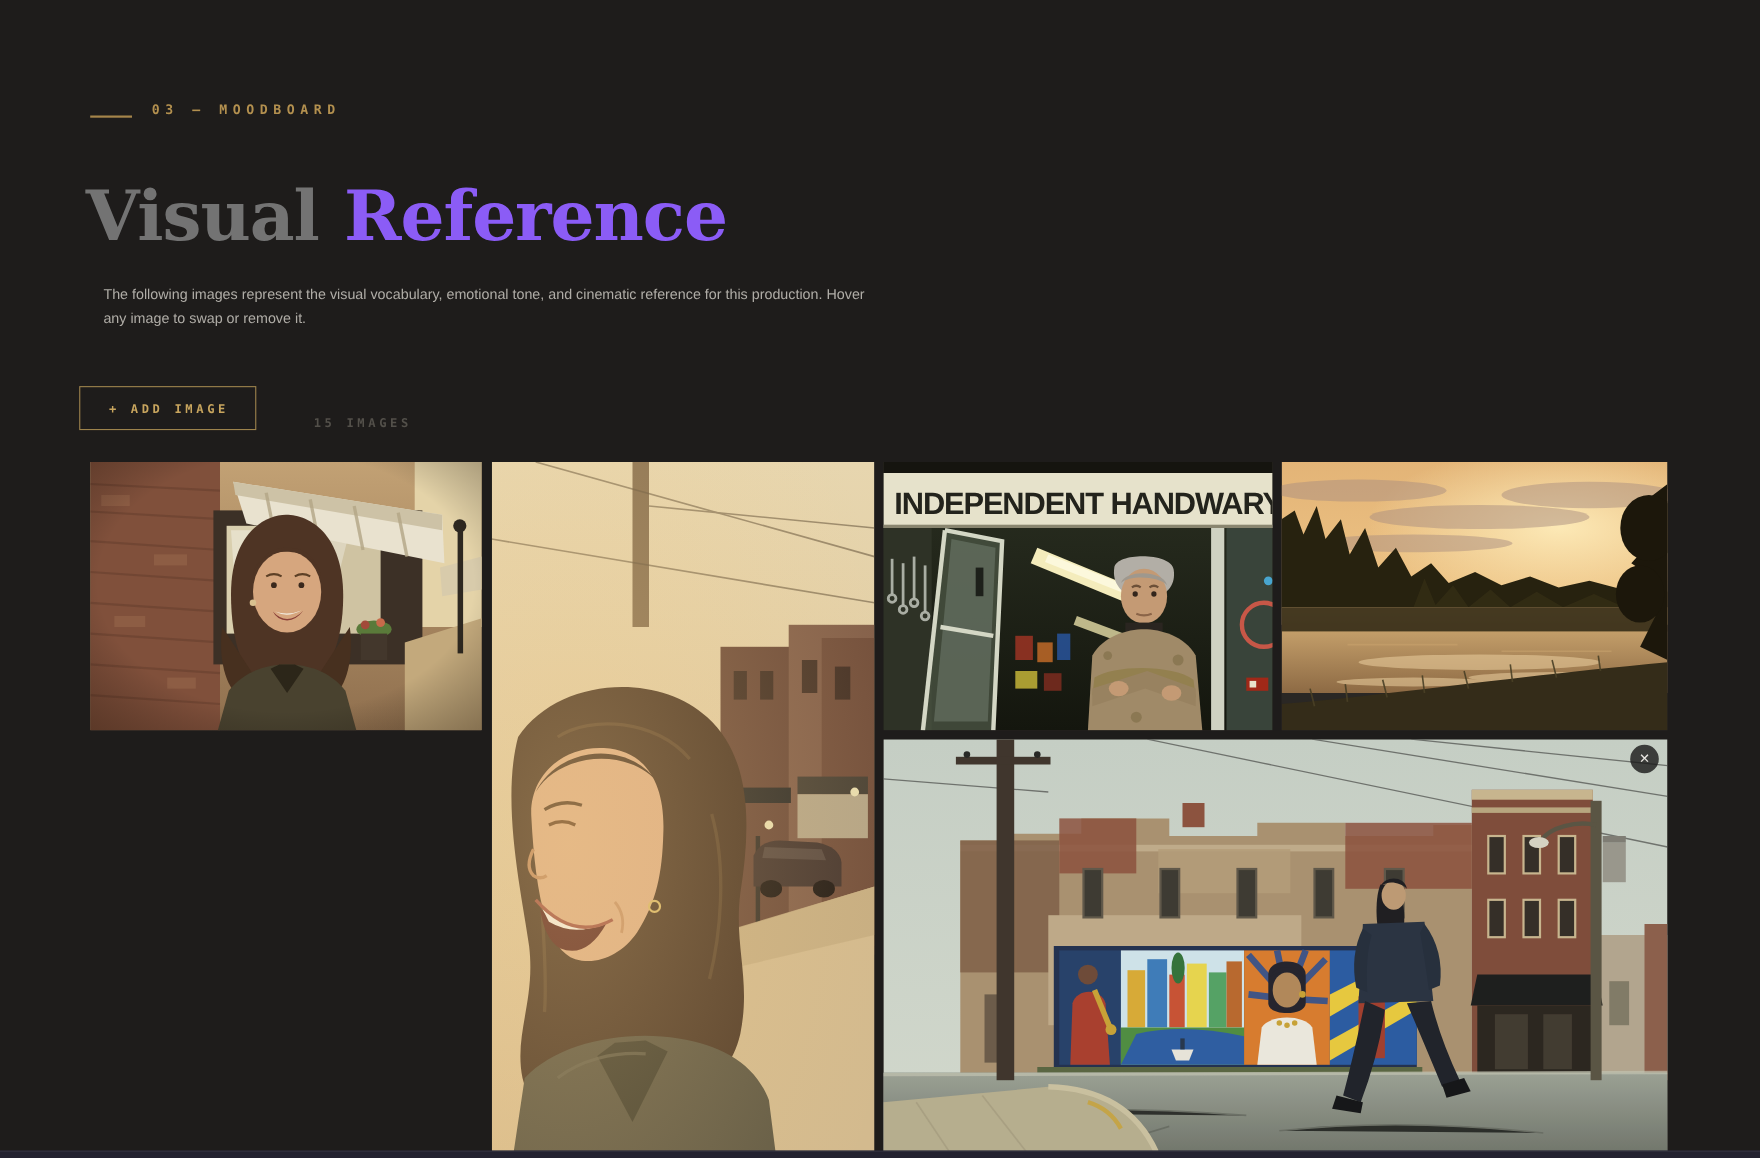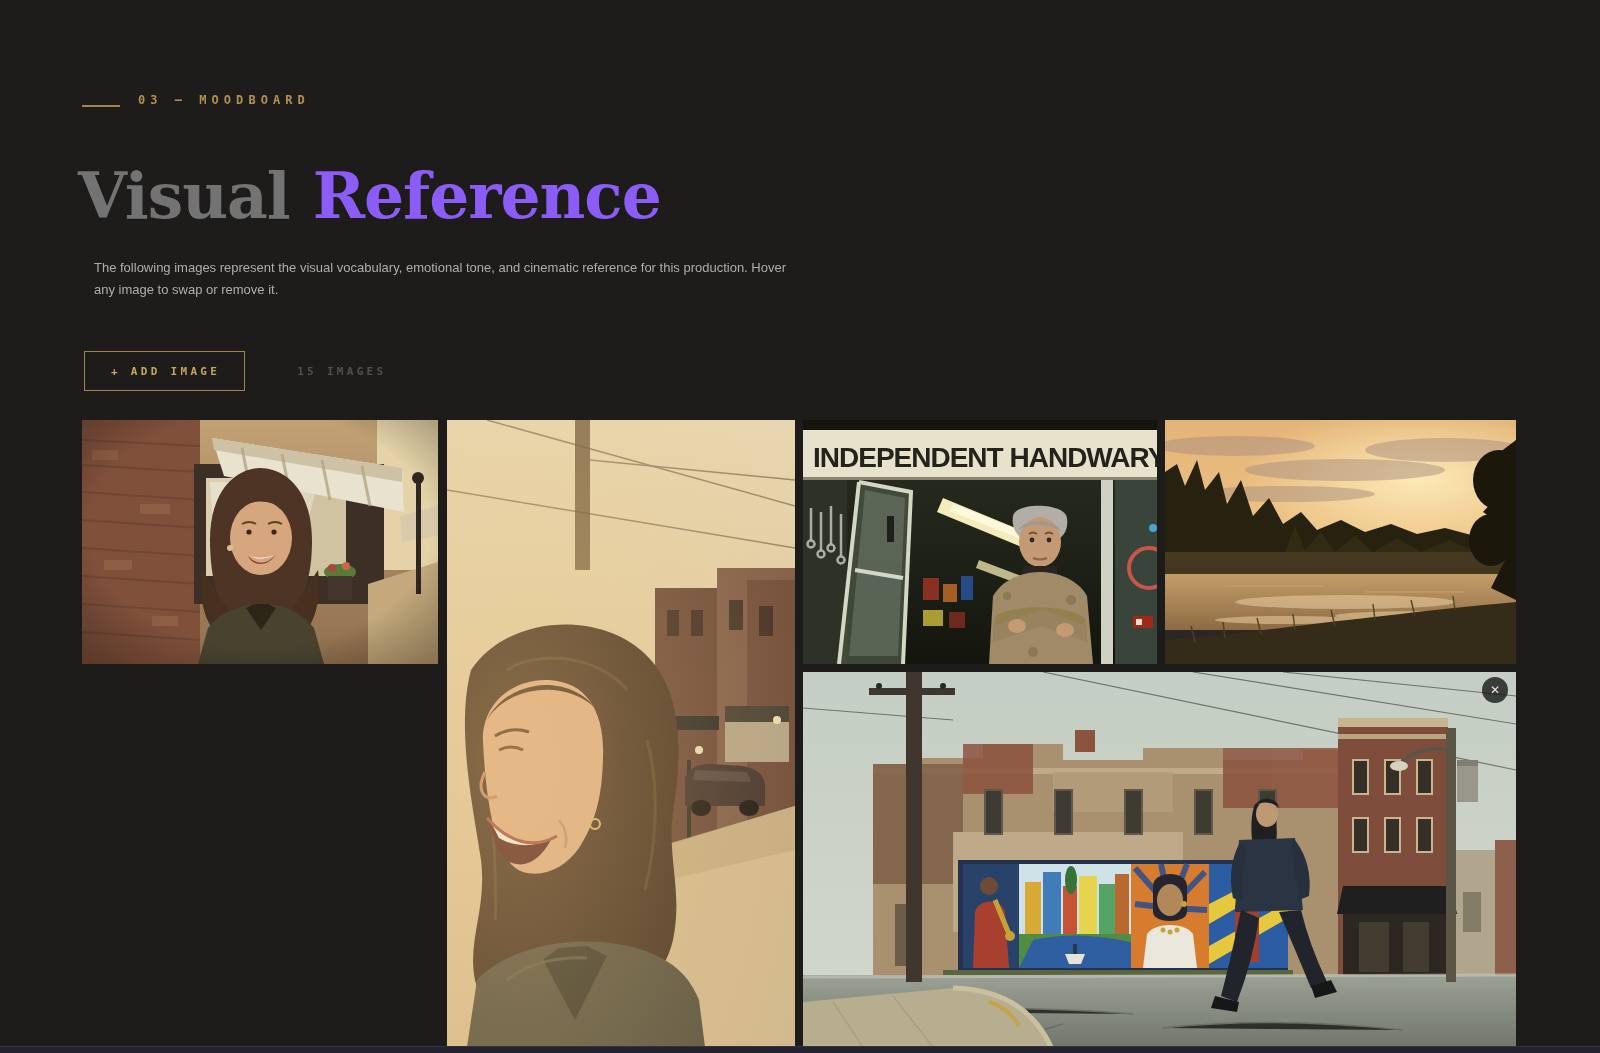--- a/index.html
+++ b/index.html
@@ -19,21 +19,21 @@
     position:absolute;left:78px;top:120px;white-space:nowrap;
     font-family:"DejaVu Serif", serif;font-size:63px;line-height:1.1;letter-spacing:-1px;
   }
   .page-title .t-primary{color:#737373;font-weight:bold;}
   .page-title .t-accent{color:#8b5cf6;font-weight:bold;margin-left:2px;}
   .description{
     position:absolute;left:82px;top:244px;width:706px;
     color:#b0ada7;font-size:13px;line-height:1.72;font-weight:400;margin-left:12px;
   }
   
-  .toolbar{position:absolute;left:84px;top:351px;display:flex;align-items:center;}
+  .toolbar{position:absolute;left:72px;top:351px;display:flex;align-items:flex-end;}
   .add-btn{
     background:transparent;border:1px solid rgba(200,165,94,.75);color:#c8a55e;
     font-family:"DejaVu Sans Mono", monospace;font-size:11px;font-weight:bold;
     letter-spacing:.3em;padding:13px 24px 12px 26px;cursor:pointer;
   }
   .img-count{
     margin-left:52px;color:#53504a;font-family:"DejaVu Sans Mono", monospace;
     font-size:11px;font-weight:bold;letter-spacing:.3em;
   }
   

